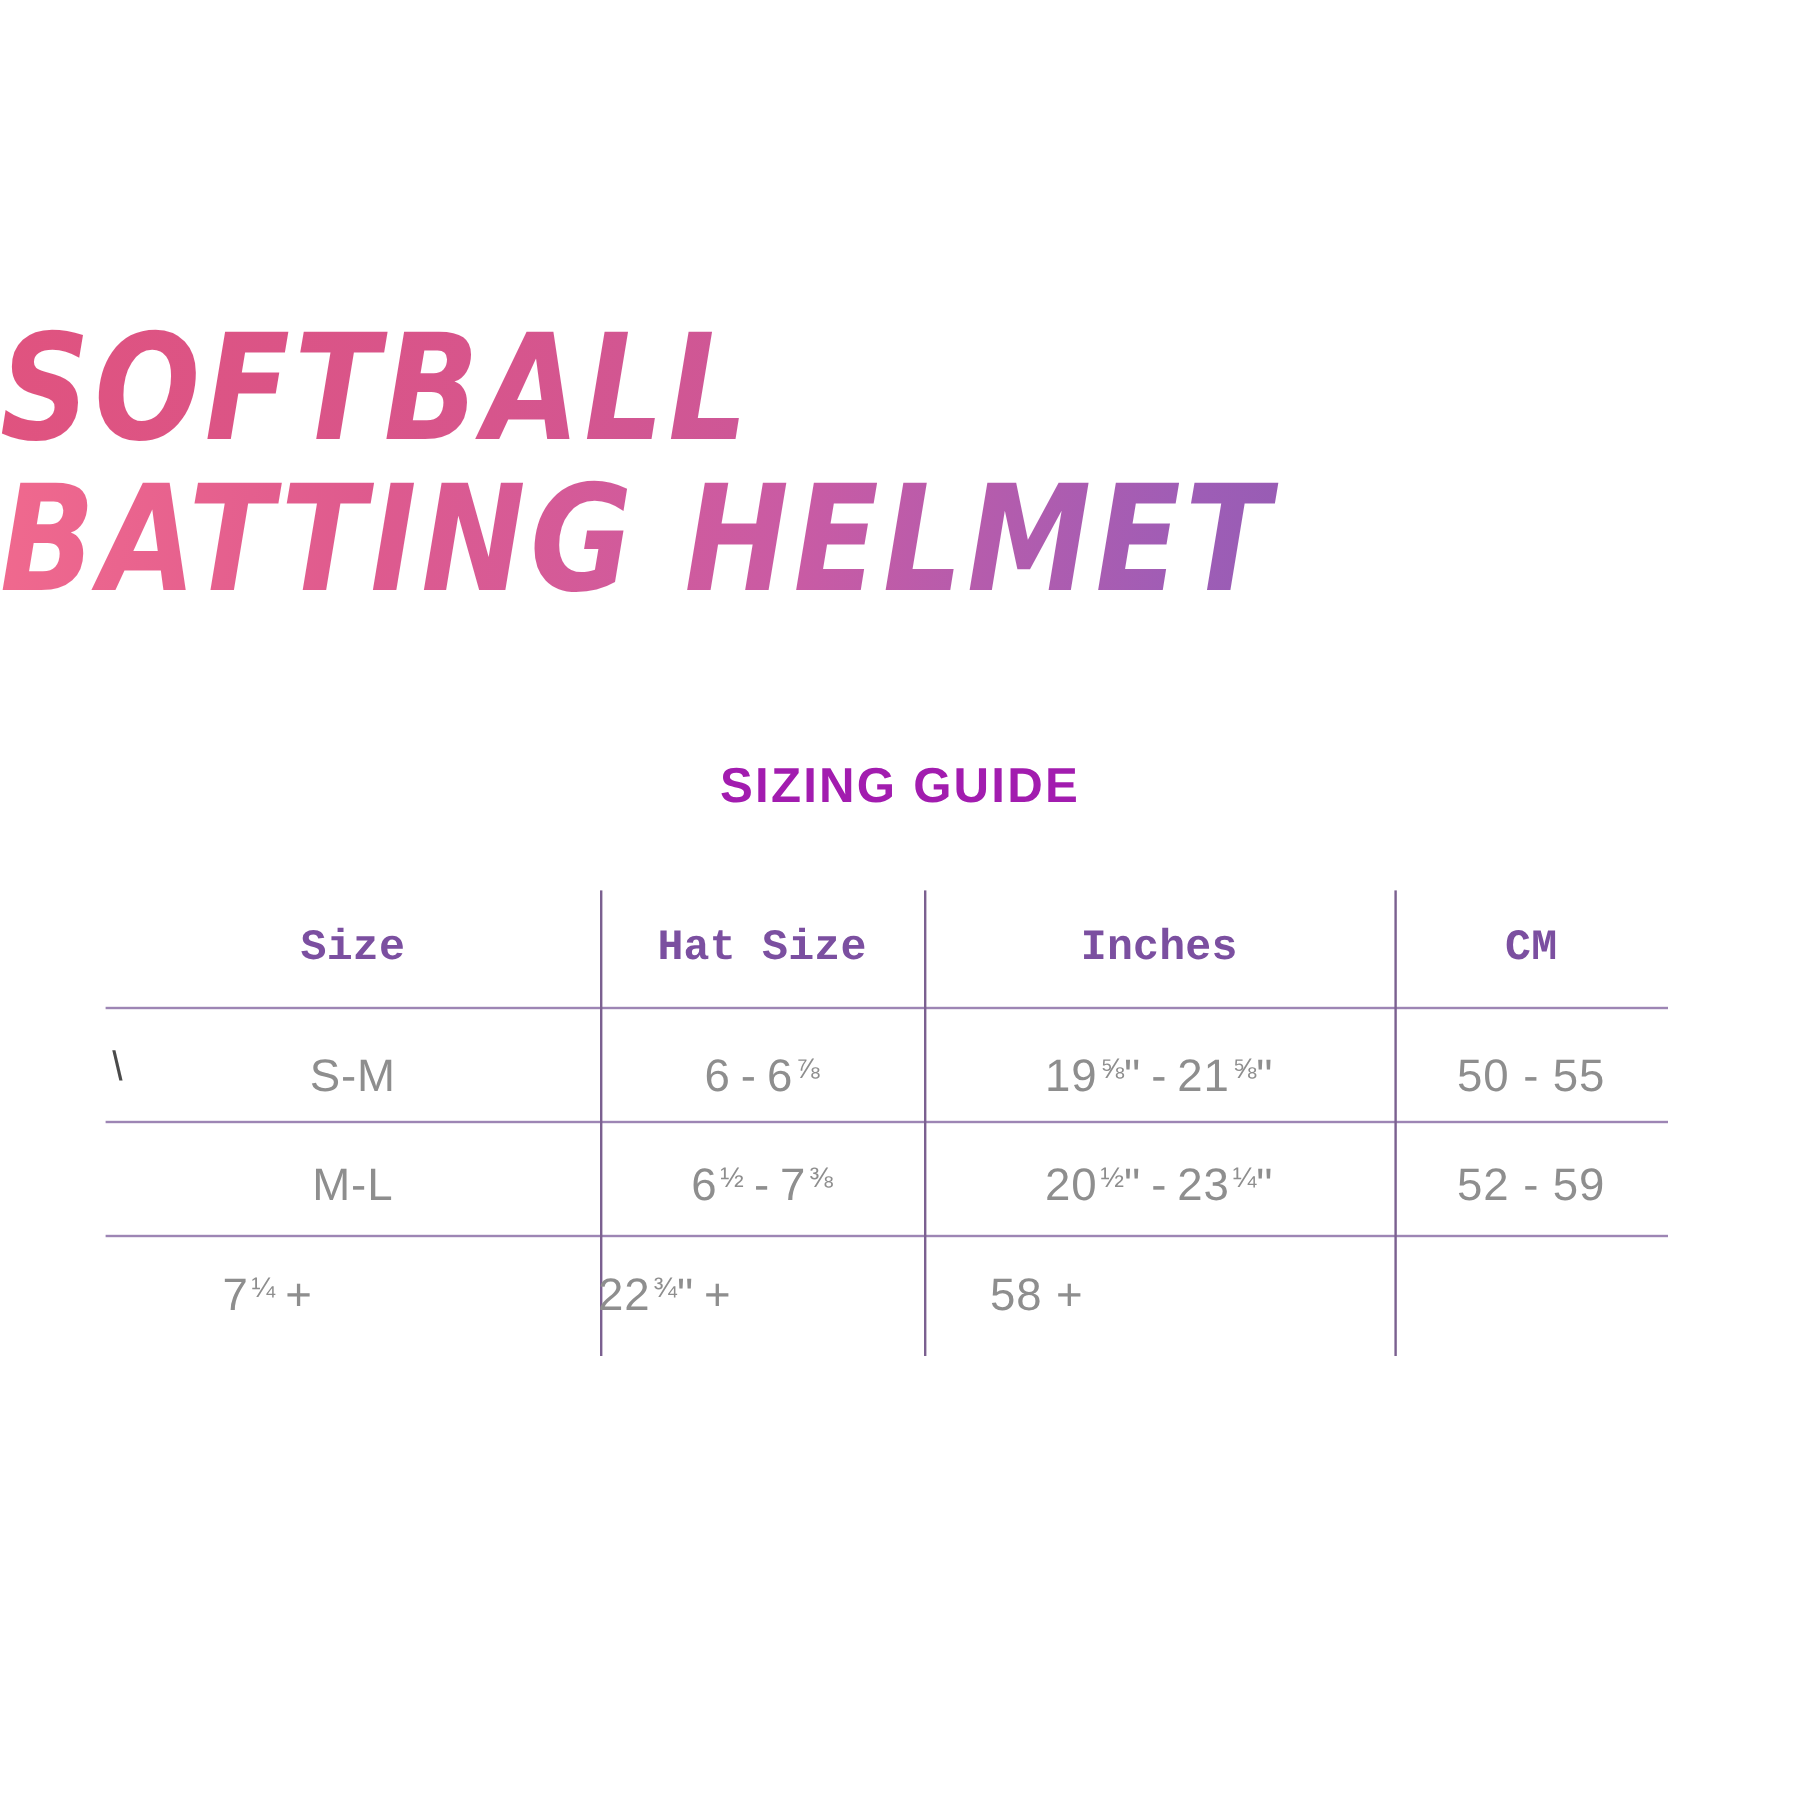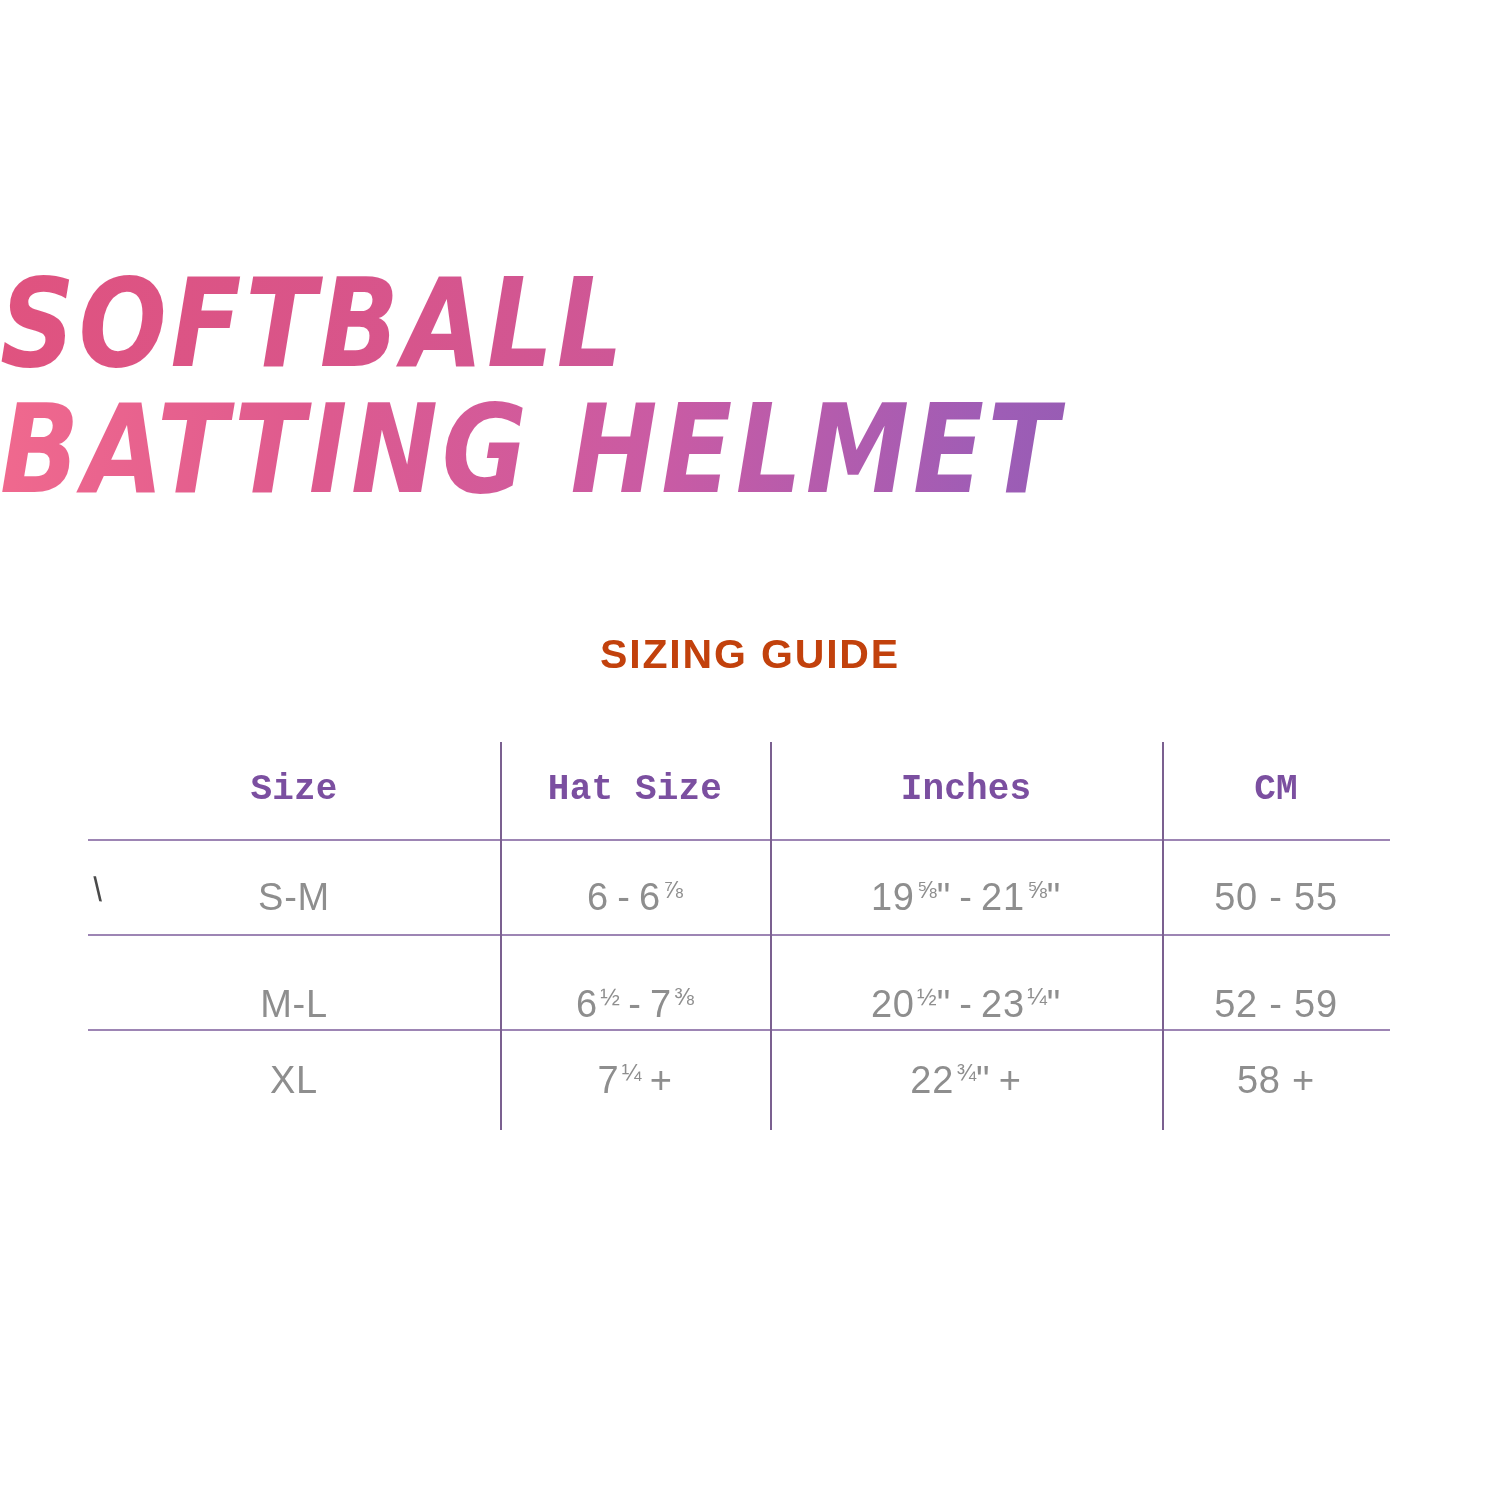--- a/index.html
+++ b/index.html
@@ -54,21 +54,21 @@
   .subtitle {
     position: absolute;
     left: 0;
     top: 631px;
     width: 1500px;
     text-align: center;
     font-family: "Liberation Sans", sans-serif;
     font-weight: bold;
     font-size: 41px;
     letter-spacing: 0.045em;
-    color: #c2410c;
+    color: #a21caf;
     user-select: none;
   }
 
   
   .table-wrap {
     position: absolute;
     left: 88px;
     top: 740px;
     width: 1302px;
     height: 392px;
@@ -107,21 +107,21 @@
     height: 392px;
   }
   .row {
     position: absolute;
     left: 0;
     width: 1302px;
     display: flex;
   }
   .row-head { top: 0; height: 99px; }
   .row-1    { top: 99px;  height: 117px; }
-  .row-2    { top: 194px; height: 109px; margin-top: 16px; }
+  .row-2    { top: 194px; height: 109px; }
   .row-3    { top: 289px; height: 103px; }
 
   .cell {
     display: flex;
     align-items: center;
     justify-content: center;
     text-align: center;
     white-space: nowrap;
   }
   .col-size   { width: 412px; }
@@ -240,21 +240,20 @@
         <span>-</span>
         <span class="sp"></span>
         <span>23</span>
         <span class="frac">¼</span>
         <span>"</span>
       </div>
       <div class="cell cell-data col-cm">52 - 59</div>
     </div>
 
     <div class="row row-3">
-      <div class="cell cell-data col-size">XL</div>
       <div class="cell cell-data col-hat">
         <span>7</span>
         <span class="frac">¼</span>
         <span class="sp"></span>
         <span>+</span>
       </div>
       <div class="cell cell-data col-inches">
         <span>22</span>
         <span class="frac">¾</span>
         <span>"</span>

